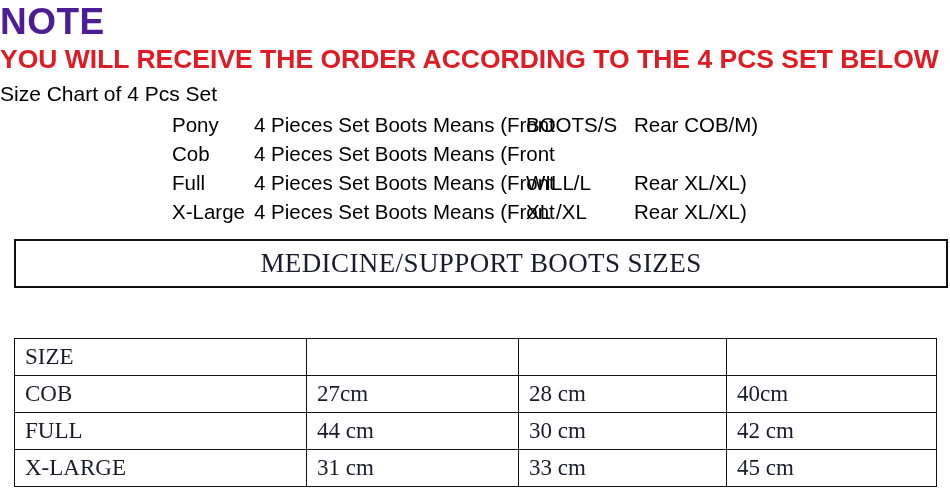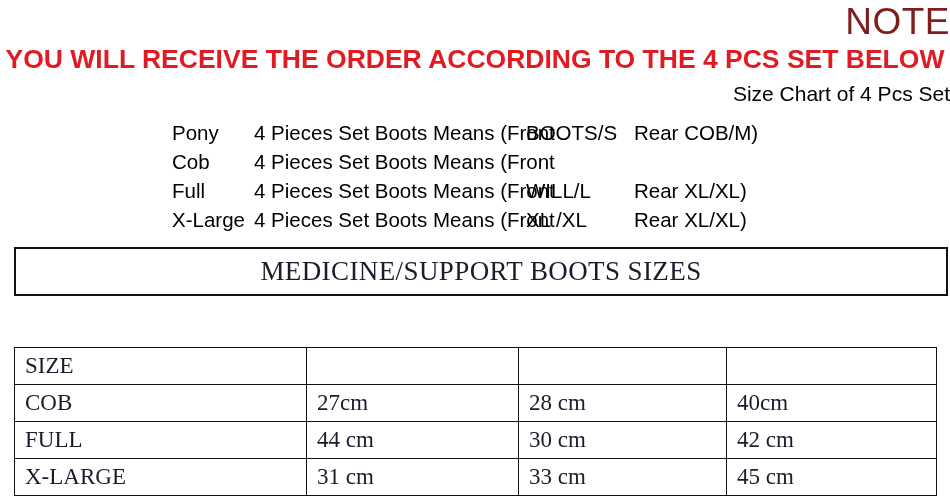--- a/index.html
+++ b/index.html
@@ -13,45 +13,45 @@
     font-family: "Liberation Sans", sans-serif;
     color: #000000;
     overflow: hidden;
   }
   .page {
     position: relative;
     width: 950px;
     height: 498px;
   }
   .note-title {
-    text-align: right;
-    color: #7f1d1d;
-    font-weight: normal;
+    text-align: left;
+    color: #4c1d95;
+    font-weight: bold;
     font-size: 37px;
     letter-spacing: 0.5px;
     line-height: 40px;
     margin-top: 2px;
   }
   .note-sub {
-    text-align: center;
+    text-align: left;
     color: #e01b24;
     font-weight: bold;
     font-size: 26.5px;
     line-height: 30px;
     margin-top: 2px;
     white-space: nowrap;
   }
   .size-chart-heading {
-    text-align: right;
+    text-align: left;
     font-size: 21px;
     margin-top: 8px;
     line-height: 24px;
   }
   .set-rows {
-    margin-top: 12px;
+    margin-top: 4px;
     padding-left: 172px;
     font-size: 20.5px;
     line-height: 29px;
   }
   .set-row {
     display: flex;
     white-space: nowrap;
   }
   .c-size {
     width: 82px;
@@ -78,21 +78,21 @@
   }
   .banner-text {
     font-family: "Liberation Serif", serif;
     font-size: 27px;
     letter-spacing: 0.4px;
     color: #1b1b2b;
   }
   .table-wrap {
     position: absolute;
     left: 14px;
-    top: 345px;
+    top: 336px;
     width: 922px;
   }
   table.sizes {
     border-collapse: collapse;
     width: 100%;
     table-layout: fixed;
   }
   table.sizes td {
     border: 1.5px solid #111111;
     height: 36px;

